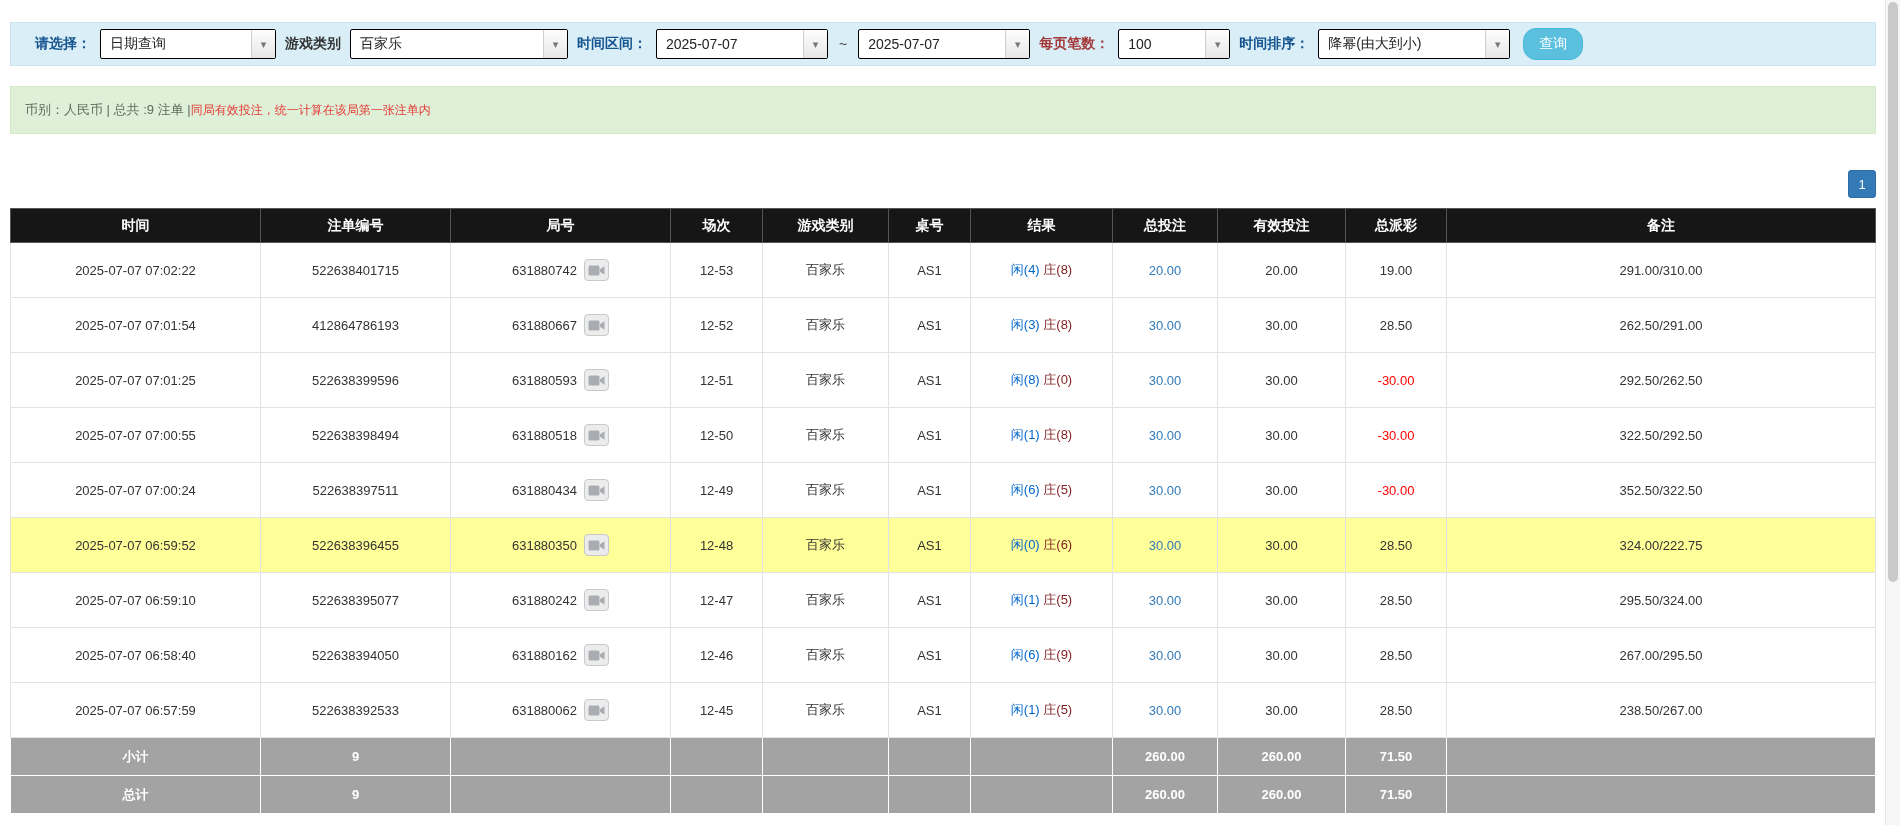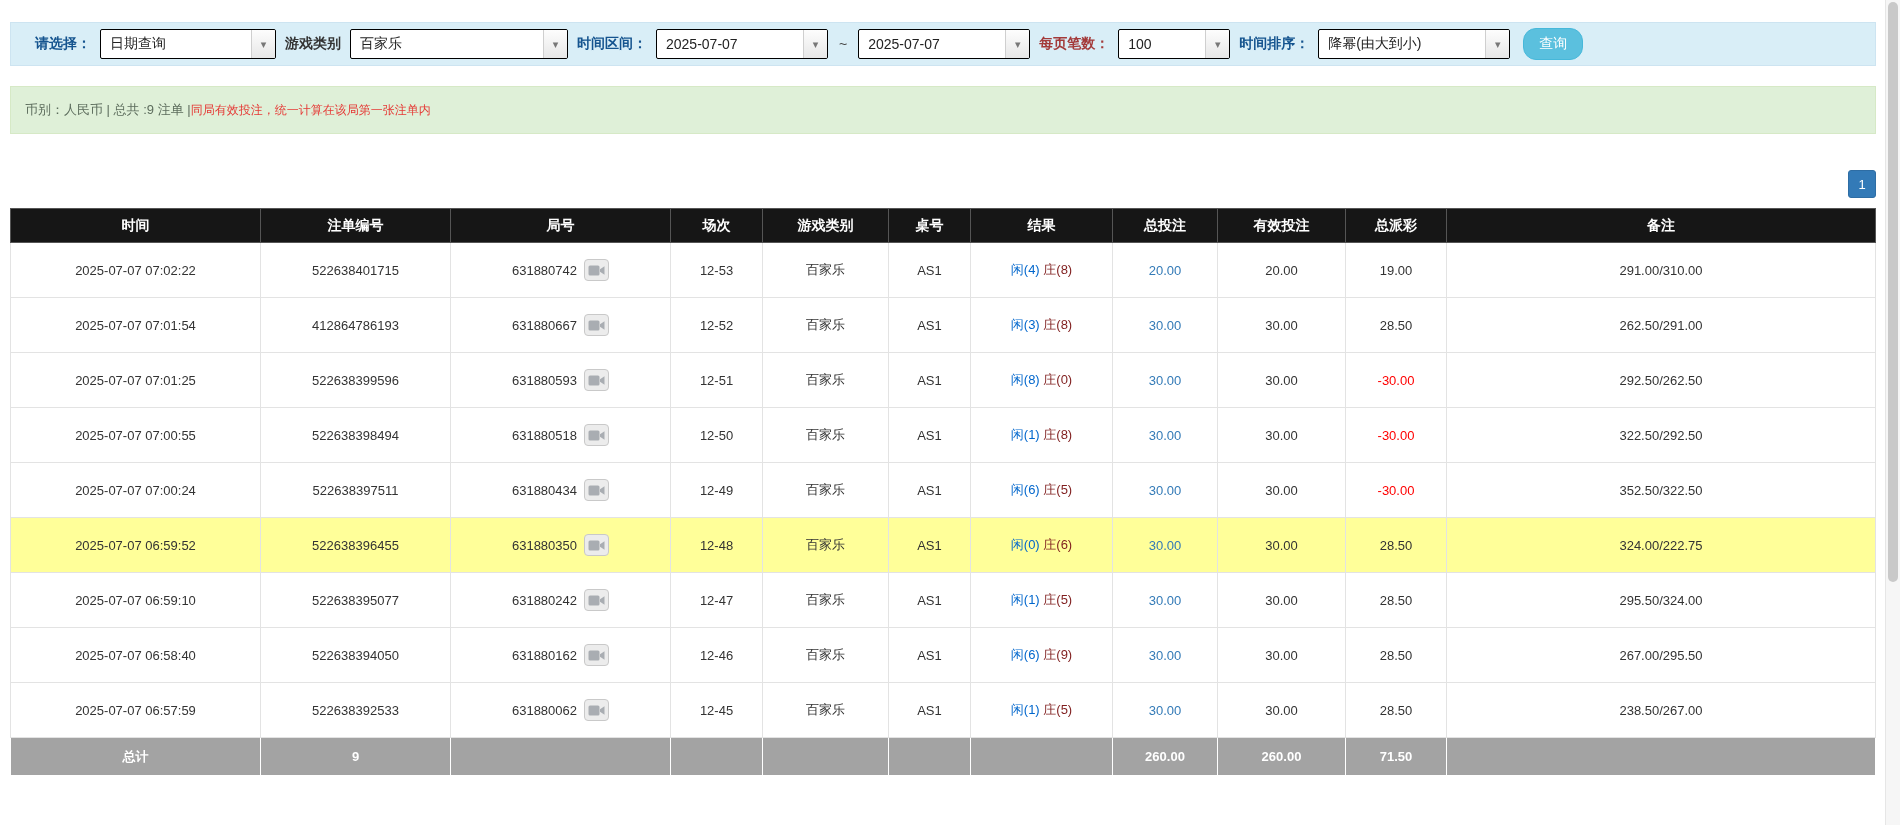--- a/index.html
+++ b/index.html
@@ -405,32 +405,45 @@
           <td>12-45</td>
           <td>百家乐</td>
           <td>AS1</td>
           <td><span class="res-player">闲(1)</span> <span class="res-banker">庄(5)</span></td>
           <td class="link">30.00</td>
           <td>30.00</td>
           <td>28.50</td>
           <td>238.50/267.00</td>
         </tr>
         <tr class="footer-row">
-          <td>总计</td>
+          <td>小计</td>
           <td>9</td>
           <td></td>
           <td></td>
           <td></td>
           <td></td>
           <td></td>
           <td>260.00</td>
           <td>260.00</td>
           <td>71.50</td>
           <td></td>
         </tr>
+        <tr class="footer-row">
+          <td>总计</td>
+          <td>9</td>
+          <td></td>
+          <td></td>
+          <td></td>
+          <td></td>
+          <td></td>
+          <td>260.00</td>
+          <td>260.00</td>
+          <td>71.50</td>
+          <td></td>
+        </tr>
       </tbody>
   </table>
 
 </div>
 
 <div class="v-scrollbar">
   <div class="thumb"></div>
 </div>
 
 </body></html>

